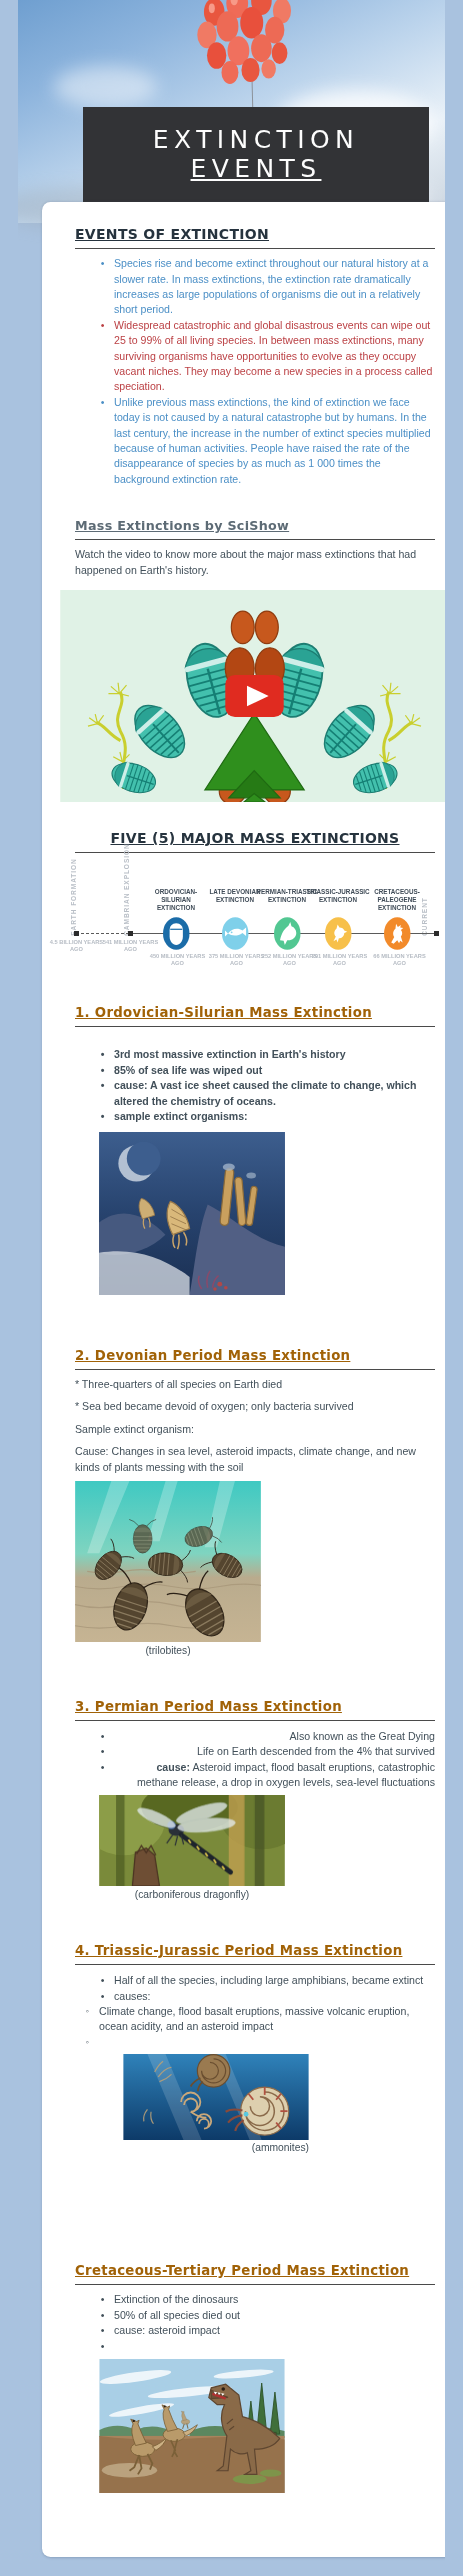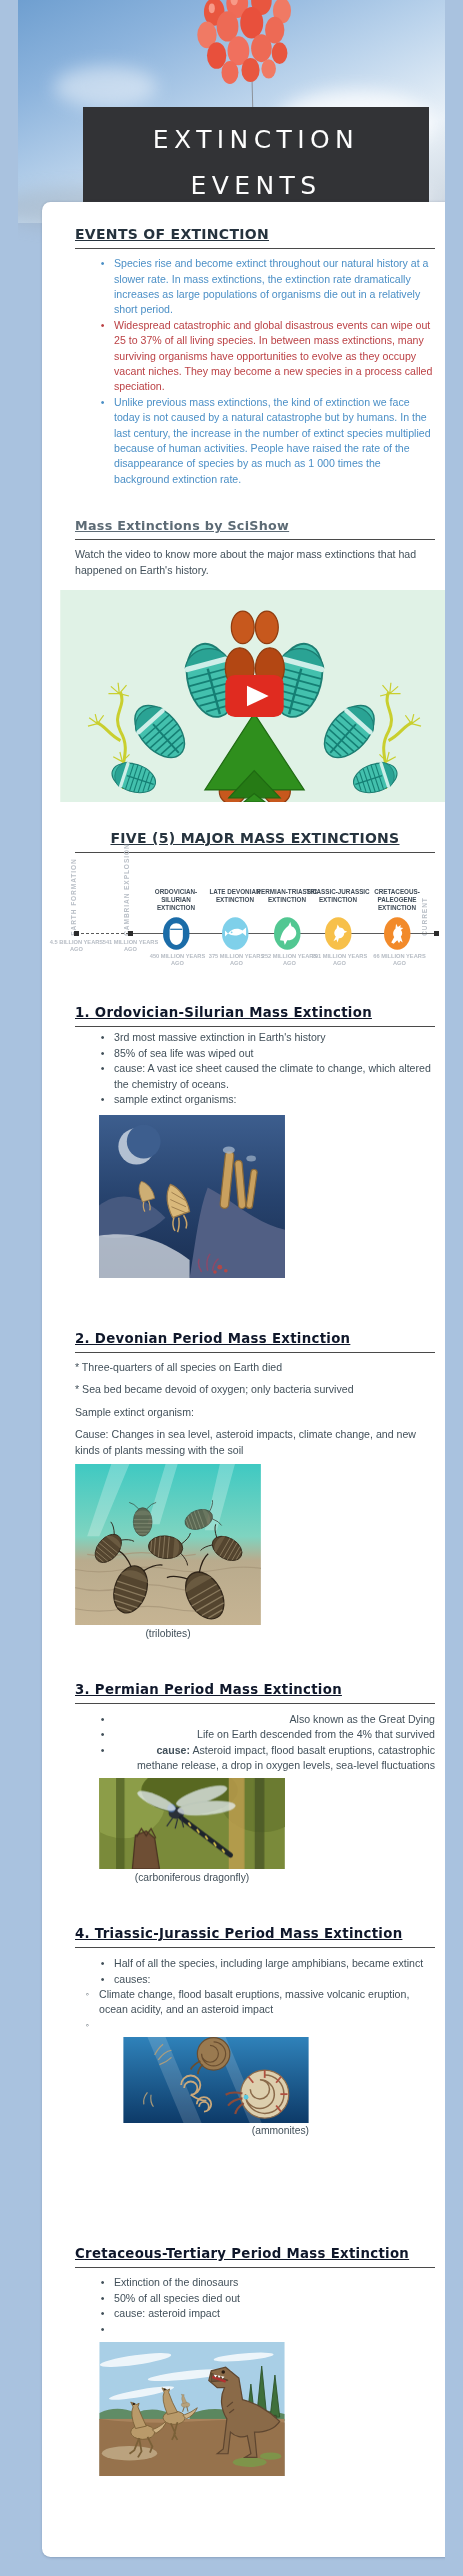--- a/index.html
+++ b/index.html
@@ -8,29 +8,29 @@
   
   .sky{position:absolute;left:0;top:0;width:463px;height:223px;
        background:linear-gradient(155deg,#6f9fd0 0%,#8db4dd 22%,#bcd4ec 48%,#e9f1f8 72%,#c5cfda 100%);}
   .cloud{position:absolute;border-radius:50%;filter:blur(8.4px);background:#ffffff;opacity:.75;}
   .balloons{position:absolute;left:178px;top:-4.8px;width:103px;height:121px;}
   
   .chalkboard{position:absolute;left:65px;top:107px;width:346px;height:101px;background:#323336;}
   .chalk-title{color:#fdfdfd;text-align:center;font-size:25px;letter-spacing:5.4px;
                font-family:"DejaVu Sans",sans-serif;font-weight:400;}
   .chalk-title.l1{margin-top:18px;}
-  .chalk-title.l2{margin-top:17px;}
+  .chalk-title.l2{margin-top:0;text-decoration:underline;}
   
   .card{position:absolute;left:24px;top:202px;width:426px;height:2355px;background:#ffffff;
         border-radius:8.4px;box-sizing:border-box;padding:24px 33px 18px 33px;box-shadow:0 0.6px 2.4px rgba(50,70,100,.25);}
   .hand{font-family:"DejaVu Sans",sans-serif;font-weight:bold;letter-spacing:0.3px;text-decoration:underline;}
   h2.intro-h{font-size:14px;color:#26333e;margin:0;}
   .rule{border-top:0.6px solid #4a4a4a;height:0;margin-top:6px;}
   h3.sub-h{font-size:12.7px;color:#5d6b75;margin:31px 0 0 0;}
-  h3.sec-h{font-size:13.3px;color:#0f172a;margin:0;}
+  h3.sec-h{font-size:13.3px;color:#a16207;margin:0;}
   .center{text-align:center;}
   p,li{font-size:10.6px;line-height:15.4px;color:#42505a;margin:0;}
   ul{list-style:none;margin:0;padding:0 0 0 39px;}
   ul.intro{margin-top:7.2px;}
   li{position:relative;}
   li:before{content:"\2022";position:absolute;left:-13.3px;}
   li.empty{height:15.4px;}
   ul.sub{padding-left:24px;}
   ul.sub li:before{content:"\25E6";font-size:9px;}
   .blue{color:#4b8fc6;} .blue:before{color:#4b8fc6;}
@@ -93,21 +93,21 @@
     <div class="chalk-title l1">EXTINCTION</div>
     <div class="chalk-title l2">EVENTS</div>
   </div>
 
   <div class="card">
 
     <h2 class="hand intro-h">EVENTS OF EXTINCTION</h2>
     <div class="rule"></div>
     <ul class="intro">
       <li class="blue">Species rise and become extinct throughout our natural history at a slower rate. In mass extinctions, the extinction rate dramatically increases as large populations of organisms die out in a relatively short period.</li>
-      <li class="red">Widespread catastrophic and global disastrous events can wipe out 25 to 37% of all living species. In between mass extinctions, many surviving organisms have opportunities to evolve as they occupy vacant niches. They may become a new species in a process called speciation.</li>
+      <li class="red">Widespread catastrophic and global disastrous events can wipe out 25 to 99% of all living species. In between mass extinctions, many surviving organisms have opportunities to evolve as they occupy vacant niches. They may become a new species in a process called speciation.</li>
       <li class="blue">Unlike previous mass extinctions, the kind of extinction we face today is not caused by a natural catastrophe but by humans. In the last century, the increase in the number of extinct species multiplied because of human activities. People have raised the rate of the disappearance of species by as much as 1 000 times the background extinction rate.</li>
     </ul>
 
     <h3 class="hand sub-h">Mass Extinctions by SciShow</h3>
     <div class="rule"></div>
     <p class="para">Watch the video to know more about the major mass extinctions that had happened on Earth's history.</p>
 
     <div class="video">
       <svg width="389" height="212" viewBox="0 0 645 352">
         <rect width="645" height="352" fill="#e0f2e6"></rect>
@@ -236,21 +236,21 @@
       </div>
       <svg class="tl-circ" style="left:324px;" viewBox="0 0 44 54">
         <ellipse cx="22" cy="27" rx="22" ry="27" fill="#f28a2a"></ellipse>
         <path d="M12,42 l5,-9 c-3,-5 -2,-11 2,-14 l1,-8 3,5 5,-3 -1,4 5,1 -4,3 c3,3 3,8 0,11 l3,10 -4,-3 -2,4 -3,-5 -6,6 Z" fill="#ffffff"></path>
       </svg>
       <div class="tl-date" style="left:311px;top:100px;">66 MILLION YEARS AGO</div>
     </div>
 
     <h3 class="hand sec-h" style="margin-top:25px;">1. Ordovician-Silurian Mass Extinction</h3>
     <div class="rule"></div>
-    <ul style="margin-top:3px;">
+    <ul style="margin-top:20px;font-weight:bold;">
       <li>3rd most massive extinction in Earth's history</li>
       <li>85% of sea life was wiped out</li>
       <li>cause: A vast ice sheet caused the climate to change, which altered the chemistry of oceans.</li>
       <li>sample extinct organisms:</li>
     </ul>
     <svg class="fig" style="margin:7.2px 0 0 24px;" width="186" height="163" viewBox="0 0 308 270">
       <defs>
           <linearGradient id="sea1" x1="0" y1="0" x2="0" y2="1">
         <stop offset="0" stop-color="#3d5e8e"></stop>
             <stop offset=".5" stop-color="#27436e"></stop>

